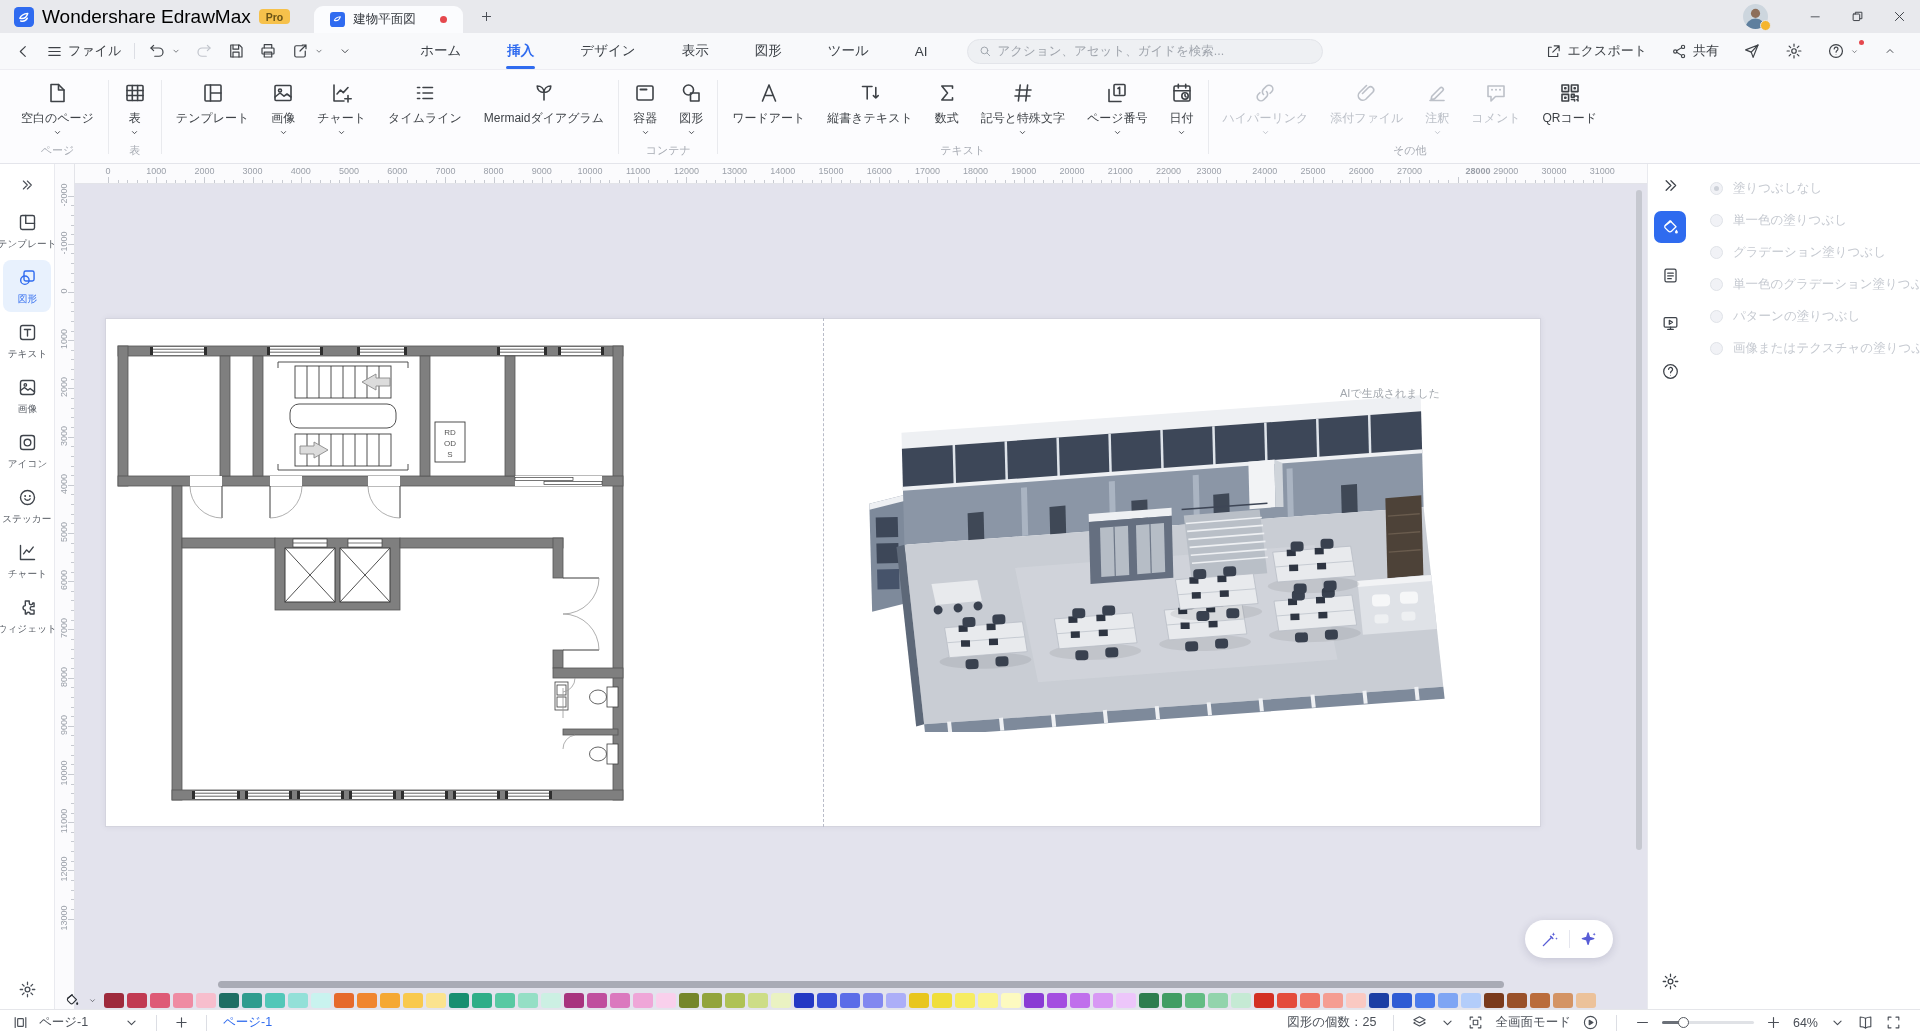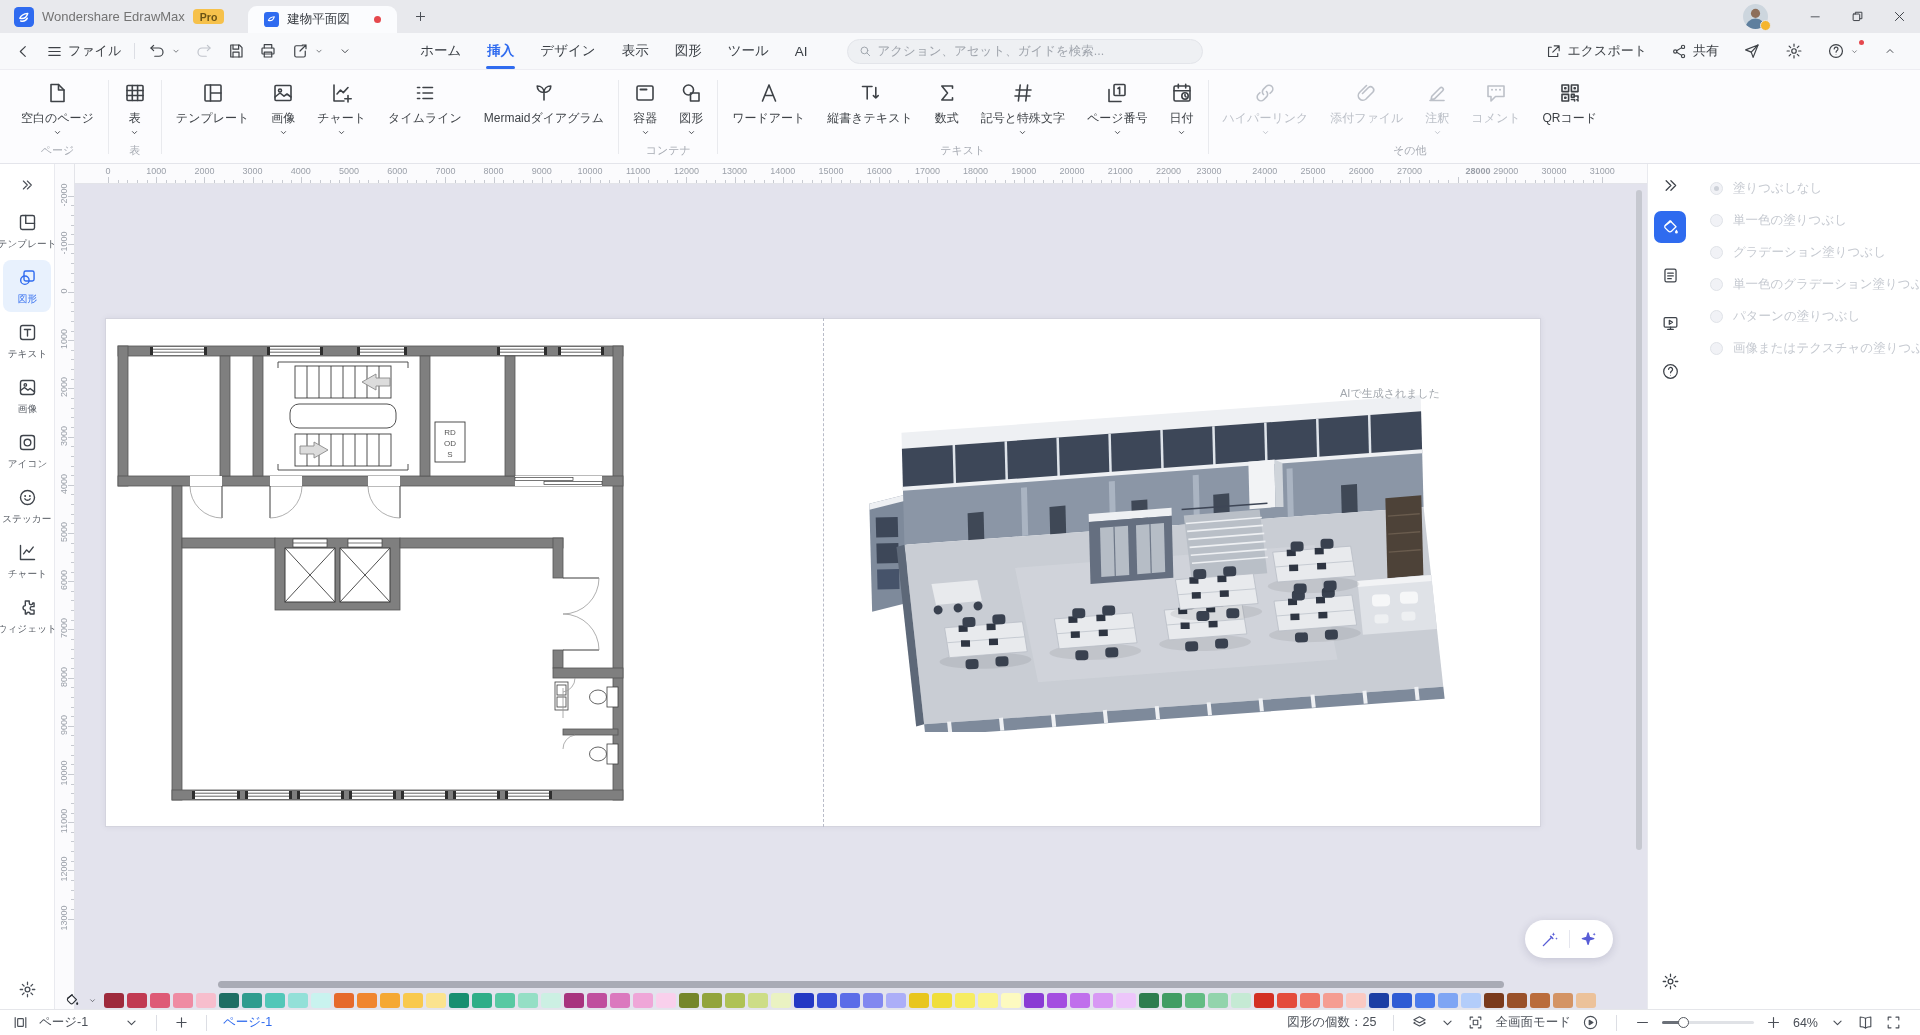--- a/index.html
+++ b/index.html
@@ -5,37 +5,37 @@
   * { margin:0; padding:0; box-sizing:border-box; }
   html,body { width:1920px; height:1035px; overflow:hidden; }
   body { font-family:"Liberation Sans","DejaVu Sans",sans-serif; background:#e3e3ed; position:relative; color:#3e4247; }
   svg { display:block; }
   .icn { display:inline-flex; align-items:center; justify-content:center; }
   .icn svg { stroke:currentColor; fill:none; stroke-width:1.6; stroke-linecap:round; stroke-linejoin:round; }
 
   
   #titlebar { position:absolute; left:0; top:0; width:1920px; height:33px; background:#e8e9ed; display:flex; align-items:center; }
   .tb-logo { margin-left:14px; }
-  .tb-title { margin-left:8px; font-size:13px; color:#737373; }
+  .tb-title { margin-left:8px; font-size:19px; color:#000000; }
   .tb-pro { margin-left:8px; background:#f6c14b; color:#6b5315; font-size:10.5px; font-weight:bold; border-radius:4px; padding:1.5px 7px; }
   .doc-tab { margin-left:24px; height:27px; align-self:flex-end; background:#fbfcfe; border-radius:9px 9px 0 0; display:flex; align-items:center; padding:0 16px; gap:8px; }
   .doc-tab .name { font-size:12.5px; color:#33373d; }
   .doc-dot { width:7px; height:7px; border-radius:50%; background:#e5484d; margin-left:16px; }
   .tab-plus { margin-left:16px; color:#4a4e55; }
   #titlebar .spacer, #menubar .spacer { flex:1; }
   .avatar { position:relative; width:25px; height:25px; margin-right:26px; }
   .avatar-badge { position:absolute; right:-3px; bottom:-2px; width:11px; height:11px; border-radius:50%; background:#f5b52f; border:1.5px solid #e8e9ed; }
   .win-btn { width:42px; height:33px; display:flex; align-items:center; justify-content:center; color:#3f4349; }
 
   
   #menubar { position:absolute; left:0; top:33px; width:1920px; height:37px; background:#f8f9fb; display:flex; align-items:center; border-bottom:1px solid #ededf2; }
   .mb-btn { display:flex; align-items:center; gap:5px; color:#3e4247; font-size:13px; padding:0 7px; height:28px; border-radius:5px; }
   .mb-btn.disabled { color:#c0c4cb; }
   .vdiv { width:1px; height:16px; background:#dcdee4; margin:0 6px; }
-  .mtabs { display:flex; align-items:center; gap:0; margin-left:48px; height:100%; }
+  .mtabs { display:flex; align-items:center; gap:20px; margin-left:48px; height:100%; }
   .mtab { position:relative; font-size:13.5px; color:#3b4046; padding:0 13px; height:100%; display:flex; align-items:center; }
   .mtab.active { color:#2f6bef; font-weight:bold; }
   .mtab.active::after { content:""; position:absolute; left:12px; right:12px; bottom:0; height:3px; border-radius:2px; background:#2f6bef; }
   .searchbox { margin-left:26px; width:356px; height:25px; background:#eef0f3; border:1px solid #e3e5ea; border-radius:13px; display:flex; align-items:center; padding:0 10px; gap:6px; color:#9aa0a8; }
   .searchbox input { border:none; outline:none; background:transparent; font-size:12.5px; color:#0f172a; width:100%; font-family:inherit; }
   .searchbox input::placeholder { color:#a0a5ad; }
   .mb-right { display:flex; align-items:center; gap:10px; padding-right:16px; }
   .mb-right .mb-btn { font-size:13px; }
   .help-wrap { position:relative; }
   .help-dot { position:absolute; top:3px; right:2px; width:5px; height:5px; border-radius:50%; background:#e5484d; }

